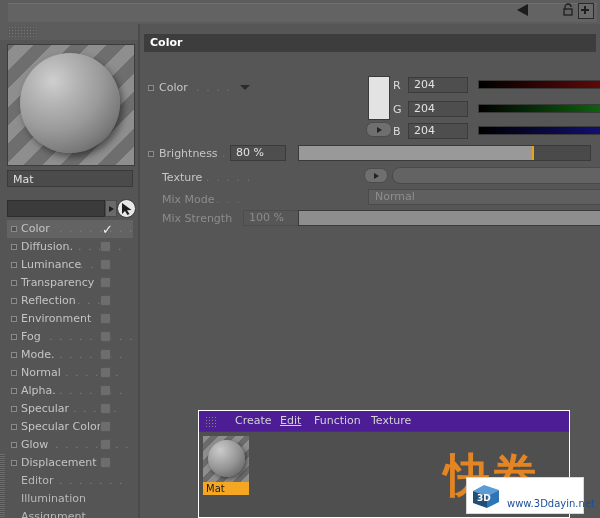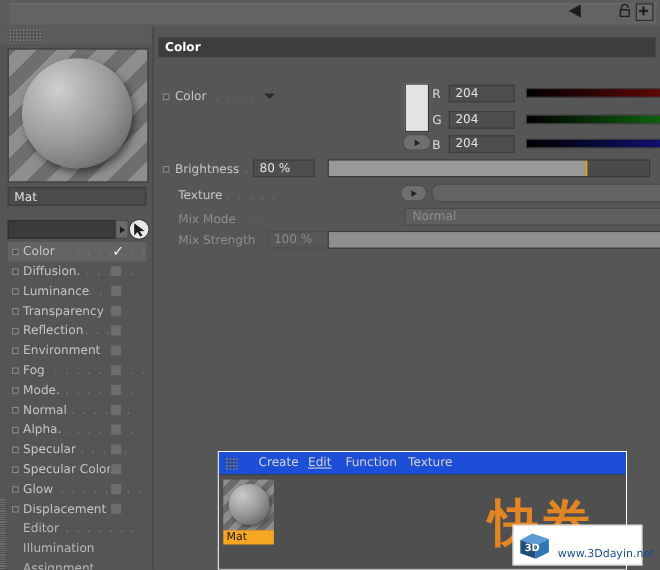--- a/index.html
+++ b/index.html
@@ -319,21 +319,21 @@
 
   
   .matmgr {
     position: absolute; left: 198px; top: 386px; width: 372px; height: 108px;
     background: #4f4f4f;
     border: 1px solid #ffffff;
     box-sizing: border-box;
   }
   .mm-menubar {
     position: absolute; left: 0; top: 0; width: 100%; height: 21px;
-    background: #1d4ed8;
+    background: #4c1d95;
     border-bottom: 1px solid #3f3f3f;
     box-sizing: border-box;
   }
   .mm-grip {
     position: absolute; left: 6px; top: 5px; width: 11px; height: 11px;
     background-image:
       radial-gradient(#858585 0.8px, transparent 0.9px),
       radial-gradient(#454545 0.8px, transparent 0.9px);
     background-size: 3px 3px, 3px 3px;
     background-position: 0 0, 1.5px 1.5px;

